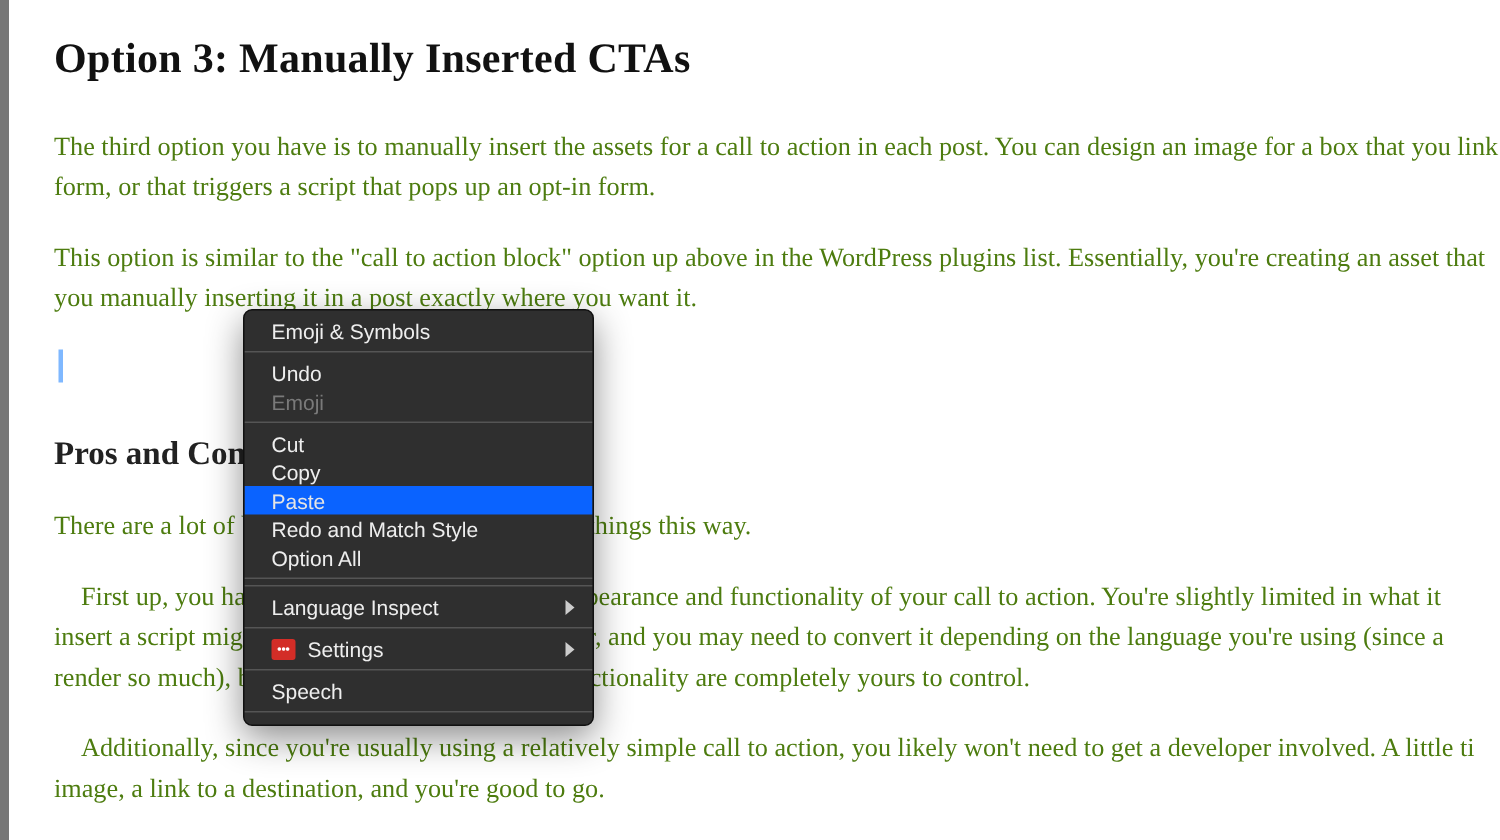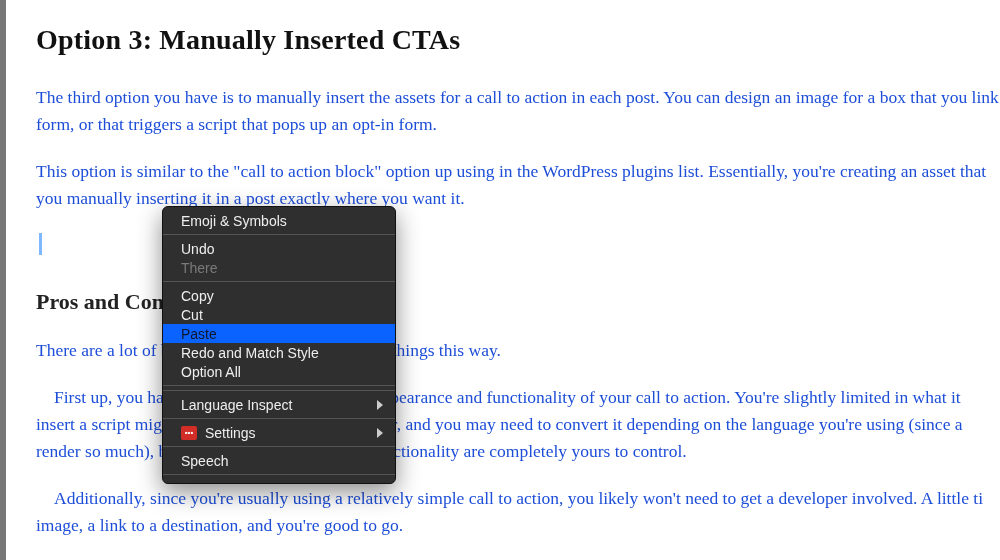--- a/index.html
+++ b/index.html
@@ -2,65 +2,65 @@
 <html><head>
 <meta charset="utf-8">
 <style>
   * { box-sizing: border-box; margin: 0; padding: 0; }
   html, body { width: 1000px; height: 560px; overflow: hidden; font-family: Georgia, 'Times New Roman', serif; }
   body { display: flex; }
   .gutter { width: 6px; background: #777; flex: 0 0 6px; }
   .page { flex: 1; padding: 24px 0 0 30px; color: #222; position: relative; }
   .h2 { font-size: 28px; font-weight: 700; color: #111; margin-bottom: 28px; letter-spacing: 0.2px; }
   .h3 { font-size: 22px; font-weight: 700; color: #222; margin: 34px 0 22px; }
-  .para { font-size: 17.5px; line-height: 1.55; color: #1d4ed8; margin-bottom: 20px; white-space: pre-wrap; }
+  .para { font-size: 17.5px; line-height: 1.55; color: #4d7c0f; margin-bottom: 20px; white-space: pre-wrap; }
   .para.indent { text-indent: 18px; }
   .cursor-bar { width: 3px; height: 22px; background: #7fb8ff; margin: 2px 0 0 3px; }
   .context-menu {
     position: absolute; top: 206px; left: 156px; width: 234px;
     background: #2f2f2f; border: 1px solid #111; border-radius: 6px;
     box-shadow: 0 8px 24px rgba(0,0,0,0.45);
     font-family: -apple-system, 'Helvetica Neue', Arial, sans-serif;
     font-size: 14px; color: #eee; padding: 4px 0; overflow: hidden;
   }
   .menu-item { display: flex; align-items: center; height: 19px; padding: 0 18px; position: relative; }
   .menu-item.disabled { color: #7a7a7a; }
-  .menu-item.selected { background: #0a63ff; color: #0f172a; }
+  .menu-item.selected { background: #0a63ff; color: #e5e5e5; }
   .menu-sep { height: 1px; background: #555; margin: 4px 0; }
   .menu-item .arrow { position: absolute; right: 12px; top: 50%; transform: translateY(-50%); width: 0; height: 0; border-left: 6px solid #ccc; border-top: 5px solid transparent; border-bottom: 5px solid transparent; }
   .menu-item .lp-badge { display: inline-flex; align-items: center; justify-content: center; width: 16px; height: 14px; background: #d32d27; border-radius: 2px; color: #fff; font-size: 8px; font-weight: 700; margin-right: 8px; }
 </style>
 </head>
 <body>
 
 <div class="gutter"></div>
 <div class="page">
 
   <h2 class="h2">Option 3: Manually Inserted CTAs</h2>
 
   <p class="para">The third option you have is to manually insert the assets for a call to action in each post. You can design an image for a box that you link form, or that triggers a script that pops up an opt-in form.</p>
-  <p class="para">This option is similar to the "call to action block" option up using in the WordPress plugins list. Essentially, you're creating an asset that you manually inserting it in a post exactly where you want it.</p>
+  <p class="para">This option is similar to the "call to action block" option up above in the WordPress plugins list. Essentially, you're creating an asset that you manually inserting it in a post exactly where you want it.</p>
 
   <div class="cursor-bar"></div>
 
   <h3 class="h3">Pros and Cons</h3>
 
   <p class="para">There are a lot of benefits and drawbacks to doing things this way.</p>
   <p class="para indent">First up, you have 100% full control over the appearance and functionality of your call to action. You're slightly limited in what it insert a script might not work in a WordPress editor, and you may need to convert it depending on the language you're using (since a render so much), but the actual appearance and functionality are completely yours to control.</p>
   <p class="para indent">Additionally, since you're usually using a relatively simple call to action, you likely won't need to get a developer involved. A little ti image, a link to a destination, and you're good to go.</p>
   <p class="para indent">Since it's not a plugin and there's no code being executed, you also don't have to worry much about site speed. Make sure your im compressed and</p>
 
   <div class="context-menu">
     <div class="menu-item">Emoji &amp; Symbols</div>
     <div class="menu-sep"></div>
     <div class="menu-item">Undo</div>
-    <div class="menu-item disabled">There</div>
+    <div class="menu-item disabled">Emoji</div>
     <div class="menu-sep"></div>
+    <div class="menu-item">Cut</div>
     <div class="menu-item">Copy</div>
-    <div class="menu-item">Cut</div>
     <div class="menu-item selected">Paste</div>
     <div class="menu-item">Redo and Match Style</div>
     <div class="menu-item">Option All</div>
     <div class="menu-sep"></div>
     <div class="menu-sep"></div>
     <div class="menu-item">
       <span>Language Inspect</span>
       <span class="arrow"></span>
     </div>
     <div class="menu-sep"></div>

